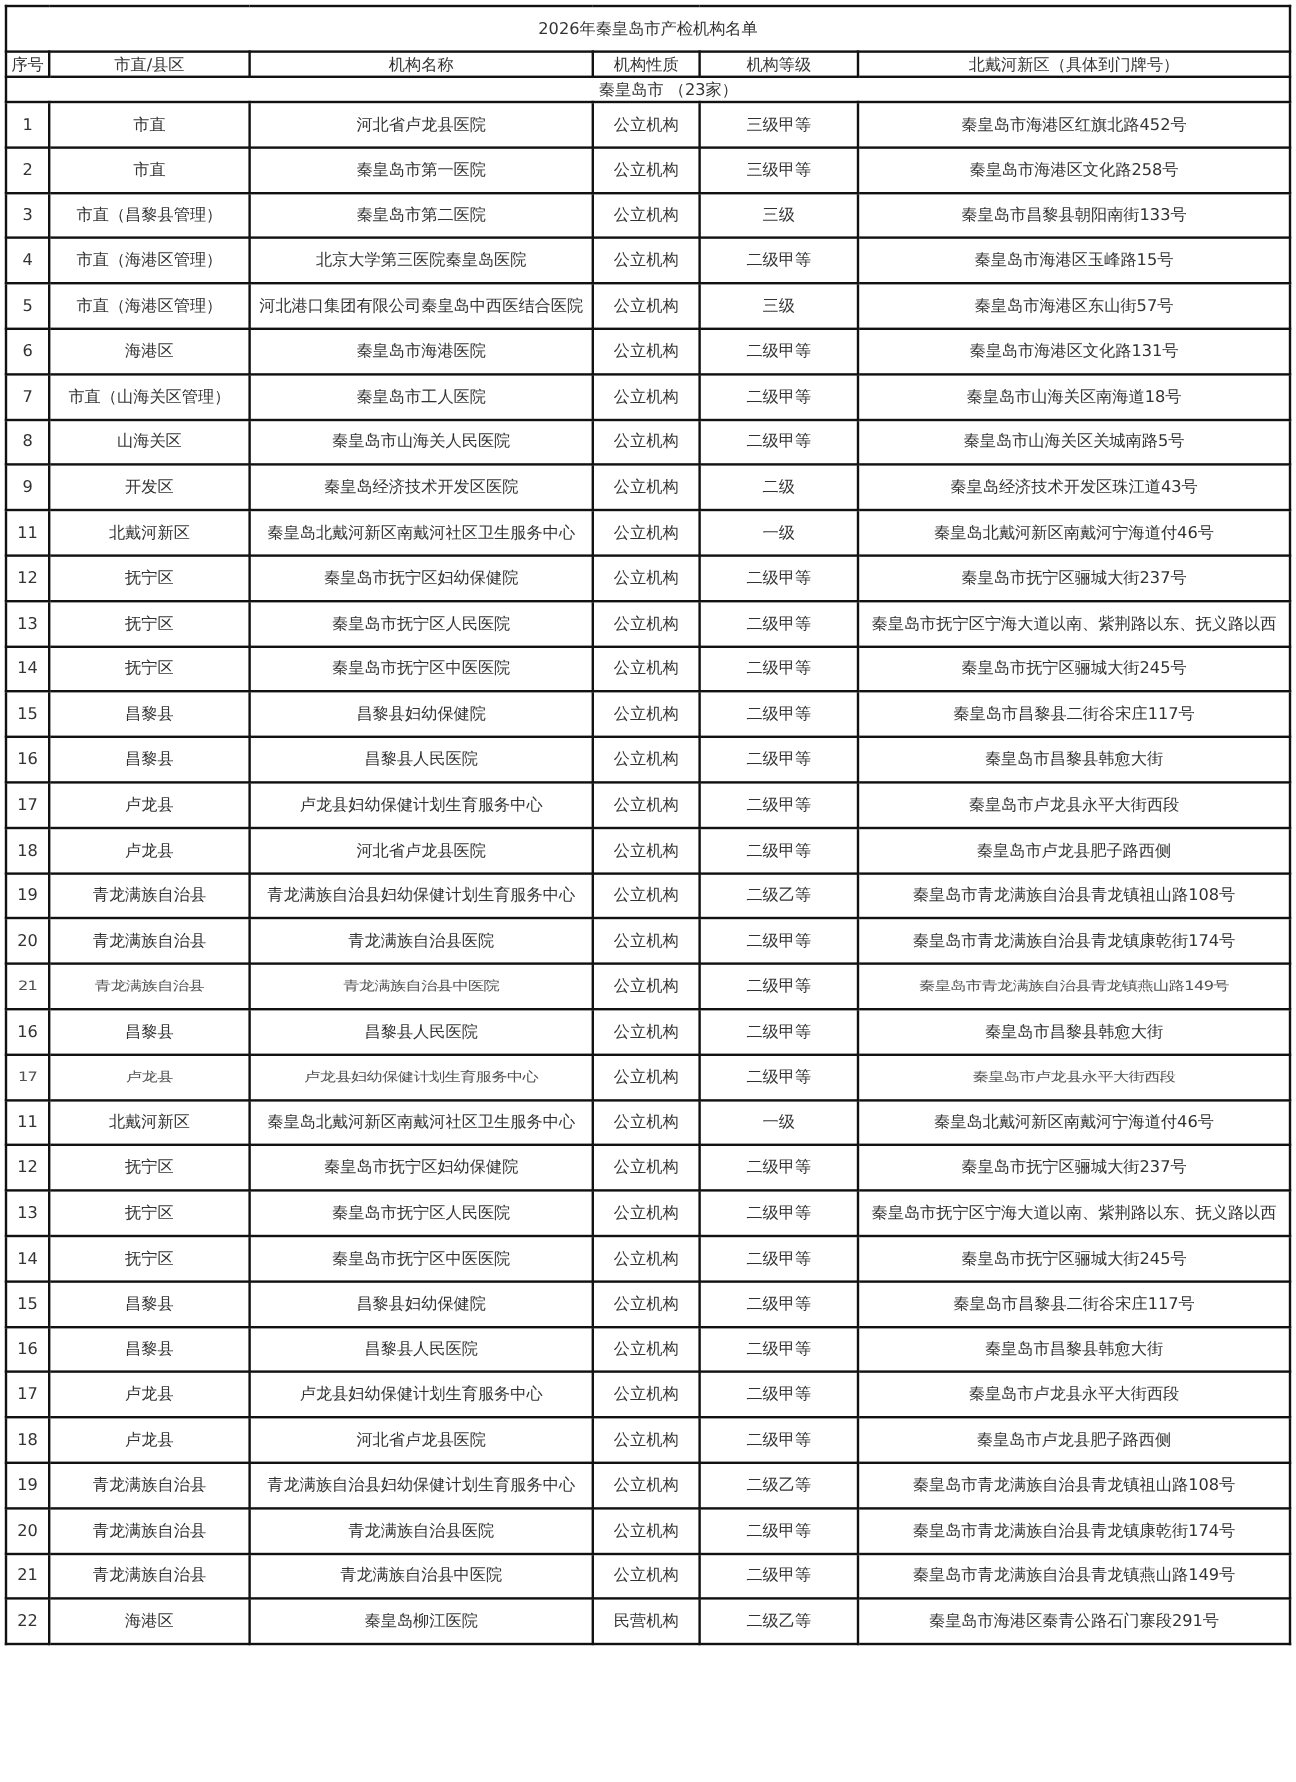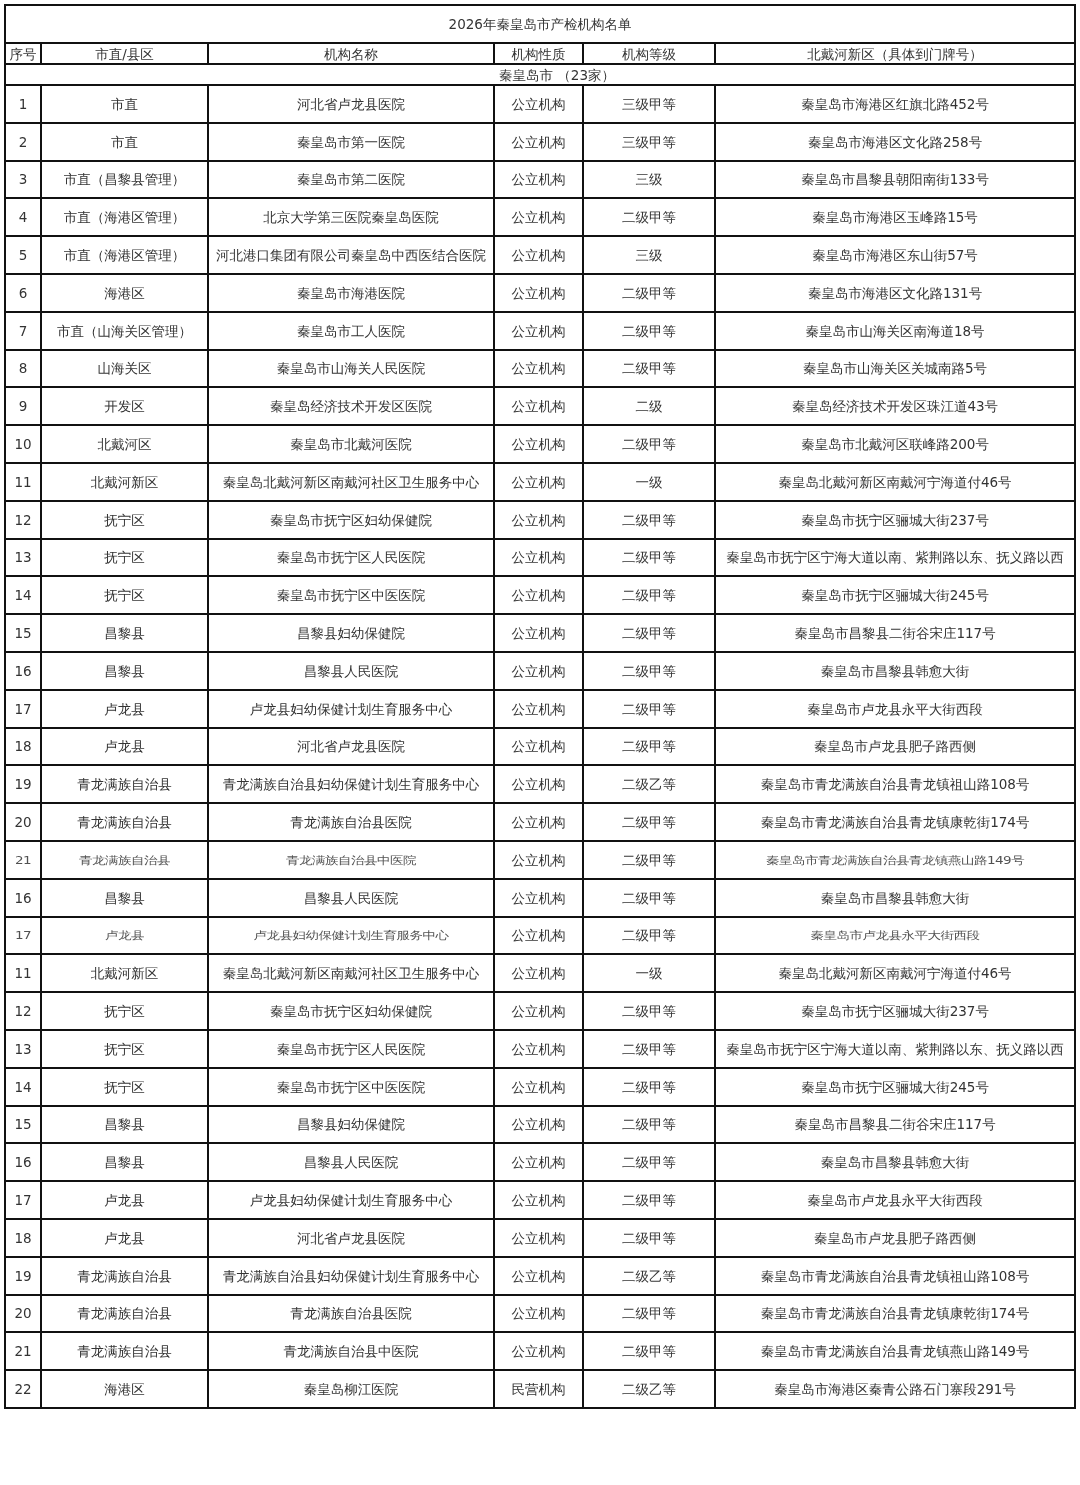--- a/index.html
+++ b/index.html
@@ -109,28 +109,20 @@
       </tr>
       <tr class="data-row">
         <td class="col-idx"><span>9</span></td>
         <td><span>开发区</span></td>
         <td><span>秦皇岛经济技术开发区医院</span></td>
         <td><span>公立机构</span></td>
         <td><span>二级</span></td>
         <td><span>秦皇岛经济技术开发区珠江道43号</span></td>
       </tr>
       <tr class="data-row">
-        <td class="col-idx"><span>10</span></td>
-        <td><span>北戴河区</span></td>
-        <td><span>秦皇岛市北戴河医院</span></td>
-        <td><span>公立机构</span></td>
-        <td><span>二级甲等</span></td>
-        <td><span>秦皇岛市北戴河区联峰路200号</span></td>
-      </tr>
-      <tr class="data-row">
         <td class="col-idx"><span>11</span></td>
         <td><span>北戴河新区</span></td>
         <td><span>秦皇岛北戴河新区南戴河社区卫生服务中心</span></td>
         <td><span>公立机构</span></td>
         <td><span>一级</span></td>
         <td><span>秦皇岛北戴河新区南戴河宁海道付46号</span></td>
       </tr>
       <tr class="data-row">
         <td class="col-idx"><span>12</span></td>
         <td><span>抚宁区</span></td>

